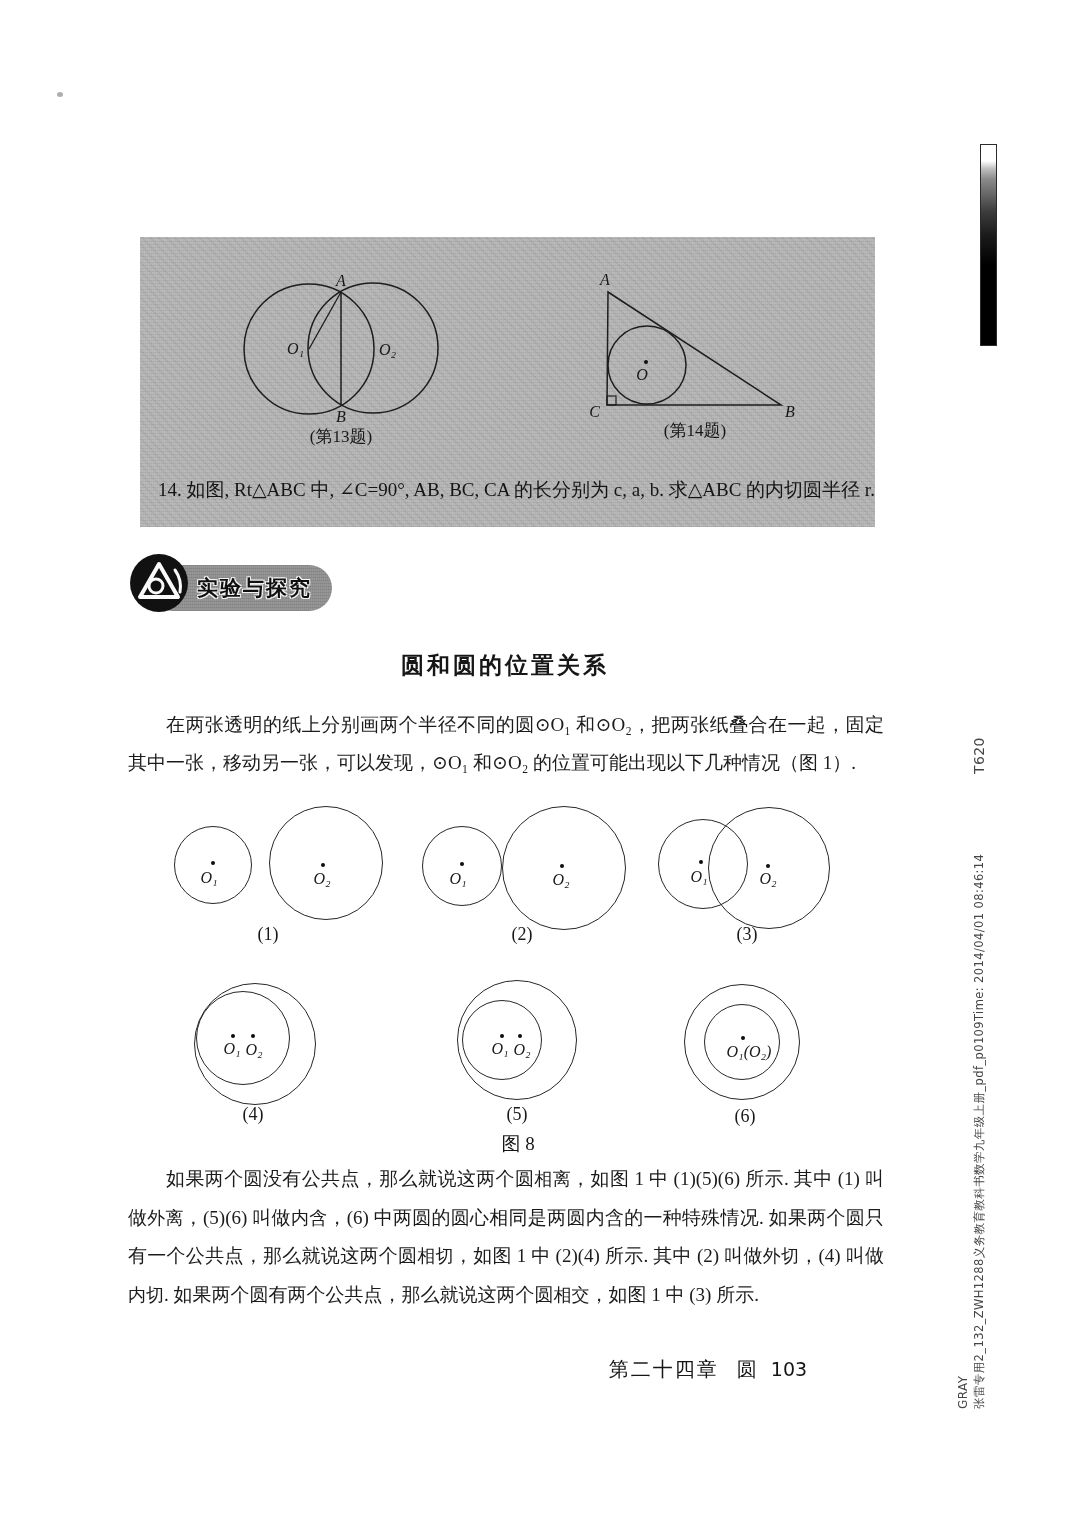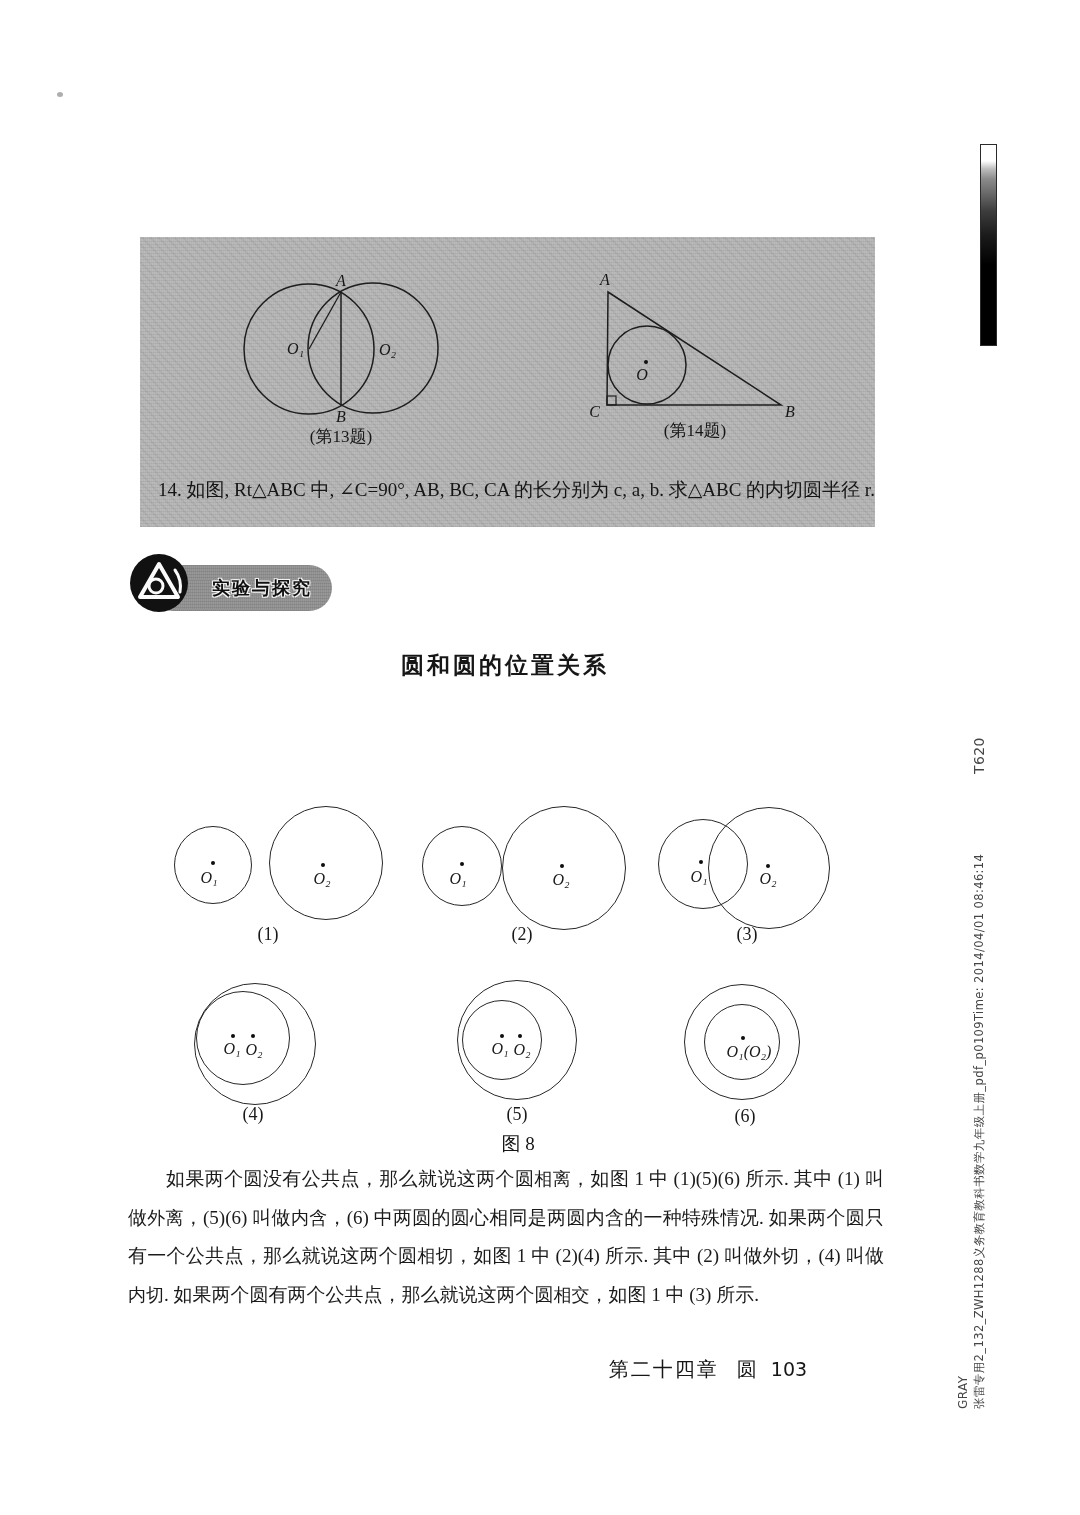--- a/index.html
+++ b/index.html
@@ -46,21 +46,21 @@
   .badge{position:absolute;left:128px;top:552px;height:64px;}
   .badge-pill{
     position:absolute;left:22px;top:13px;width:182px;height:46px;border-radius:24px;
     background-color:#8f8f8f;
     background-image:
       repeating-linear-gradient(0deg,rgba(0,0,0,.08) 0 1px,transparent 1px 3px),
       repeating-linear-gradient(92deg,rgba(255,255,255,.08) 0 1px,transparent 1px 2px);
     display:flex;align-items:center;justify-content:flex-end;padding-right:20px;box-sizing:border-box;
   }
   .badge-label{
-    font-family:Liberation Mono, monospace;font-weight:700;font-size:18px;
+    font-family:Liberation Mono, monospace;font-weight:700;font-size:21px;
     color:#101010;letter-spacing:2px;
     text-shadow:-1px -1px 0 #f2f2f2,1px -1px 0 #f2f2f2,-1px 1px 0 #f2f2f2,1px 1px 0 #f2f2f2;
   }
   .badge-icon{position:absolute;left:0;top:0;width:62px;height:62px;}
   
   .title{
     position:absolute;left:130px;top:650px;width:750px;margin:0;
     text-align:center;font-size:23px;font-weight:600;letter-spacing:3px;color:#161616;
   }
   .bodytext{position:absolute;left:128px;width:756px;font-size:19px;line-height:38px;
@@ -134,20 +134,21 @@
         <path d="M31 12 L50 45 L12 45 Z" fill="none" stroke="#fafafa" stroke-width="4" stroke-linejoin="round"></path>
         <circle cx="28" cy="34" r="7" fill="#111" stroke="#fafafa" stroke-width="3"></circle>
         <path d="M47 18 A29 29 0 0 1 52 40" fill="none" stroke="#fafafa" stroke-width="3" stroke-linecap="round"></path>
       </svg>
     </div>
   </div>
 
   <h1 class="title">圆和圆的位置关系</h1>
 
   <div class="bodytext intro">
+    <p>在两张透明的纸上分别画两个半径不同的圆⊙O₁ 和⊙O₂，把两张纸叠合在一起，固定其中一张，移动另一张，可以发现，⊙O₁ 和⊙O₂ 的位置可能出现以下几种情况（图 1）.</p>
   </div>
 
   <div>
     <div class="circ" style="left:174px;top:826px;width:78px;height:78px;"></div>
     <div class="circ" style="left:269px;top:806px;width:114px;height:114px;"></div>
     <div class="cdot" style="left:211px;top:861px;"></div>
     <div class="cdot" style="left:321px;top:863px;"></div>
     <div class="olab" style="left:187px;top:869px;">O₁</div>
     <div class="olab" style="left:300px;top:870px;">O₂</div>
     <div class="fignum" style="left:238px;top:924px;">(1)</div>

